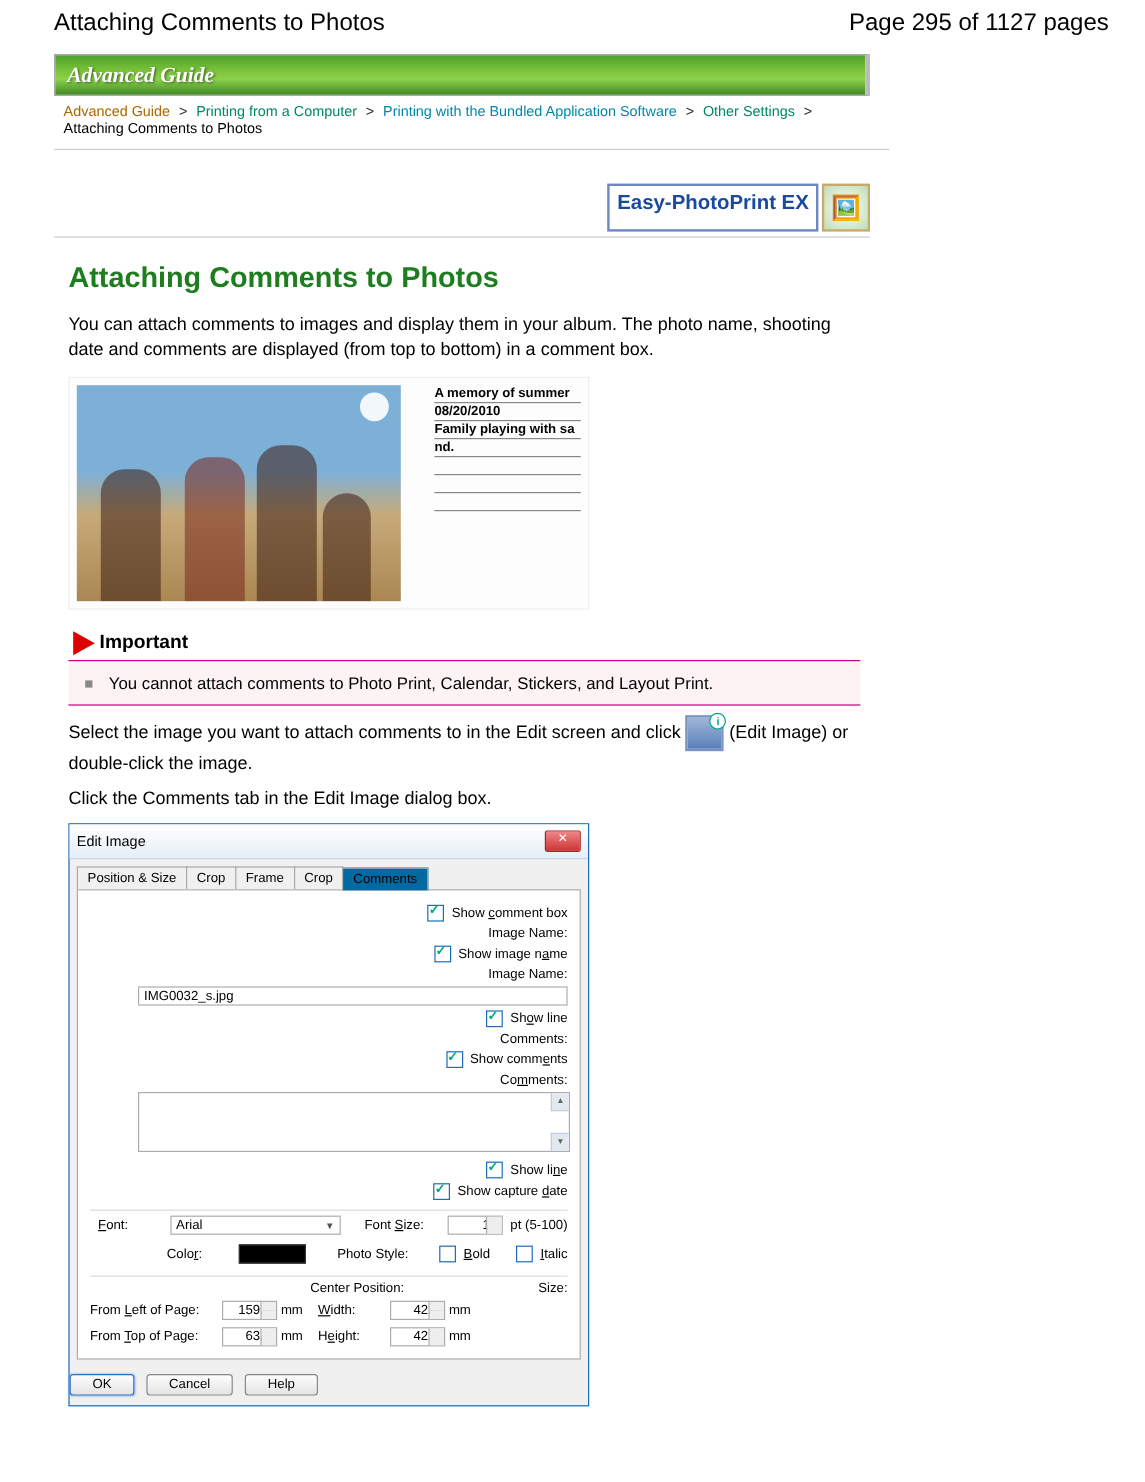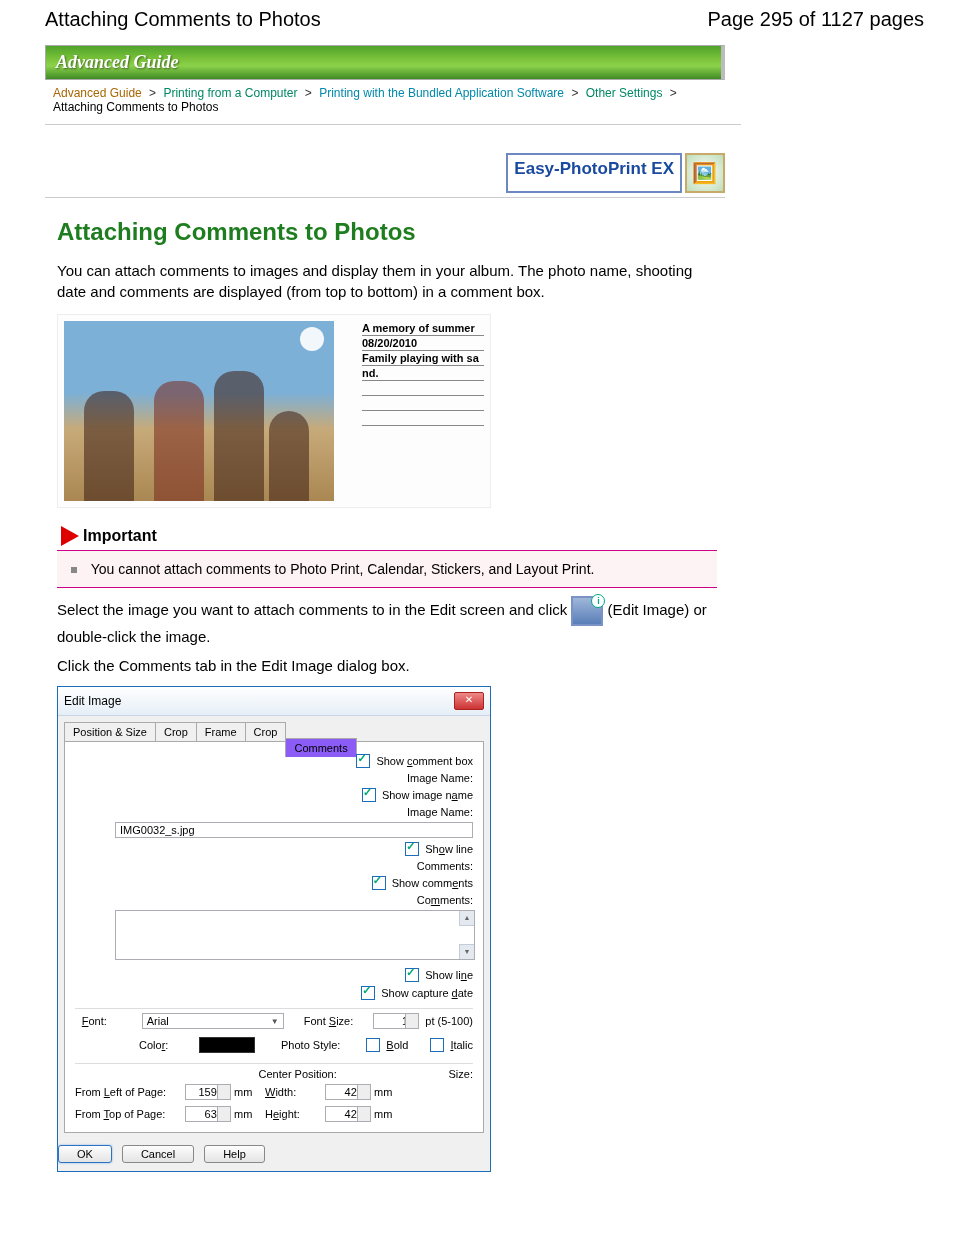--- a/index.html
+++ b/index.html
@@ -176,23 +176,23 @@
   .tabs { display: flex; padding: 6px 6px 0 6px; }
   .tab {
     border: 1px solid #aaa;
     border-bottom: none;
     padding: 3px 8px;
     background: #f0f0f0;
     margin-right: -1px;
     font-size: 11px;
   }
   .tab.active {
-    background: #8b5cf6;
+    background: #0369a1;
     position: relative;
-    top: 16px;
+    top: 1px;
   }
   .panel {
     background: #fff;
     border: 1px solid #aaa;
     margin: 0 6px 6px 6px;
     padding: 8px 10px 10px 10px;
   }
   .row { margin: 4px 0; display: flex; align-items: center; justify-content: flex-end; }
   .chk { width: 12px; height: 12px; border: 1px solid #1b6cb9; background:#fff; margin-right:6px; position:relative; flex:none;}
   .chk.on::after { content:"✓"; color:#0a7; position:absolute; top:-3px; left:0; font-size:11px; font-weight:bold;}

